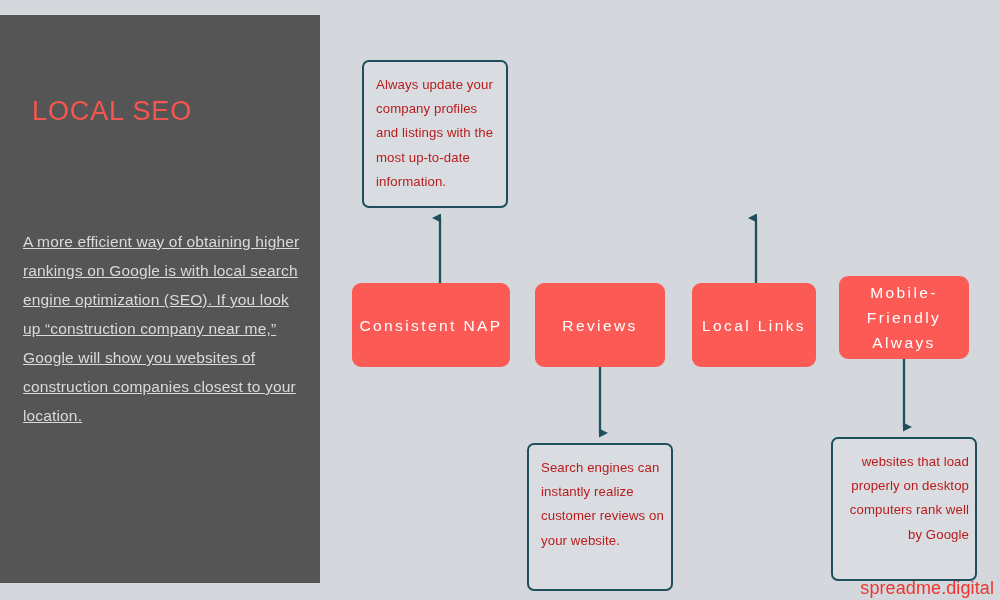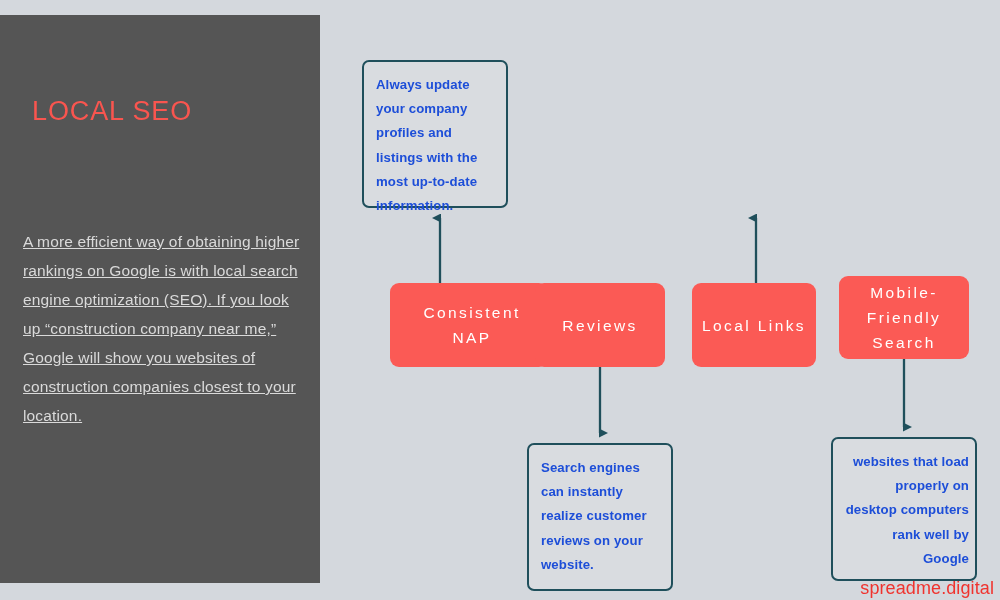--- a/index.html
+++ b/index.html
@@ -55,26 +55,25 @@
     text-decoration: underline;
   }
 
   
   .note-box {
     position: absolute;
     box-sizing: border-box;
     background: #d9dce0;
     border: 2.5px solid #1f4f5b;
     border-radius: 7px;
-    color: #1d4ed8;
+    color: #b91c1c;
     font-size: 13.2px;
     line-height: 24.2px;
     letter-spacing: 0.1px;
     padding: 11px 0 0 12px;
-    font-weight: bold;
   }
   .note-box .note-text {
     display: block;
     width: 100%;
     padding-right: 6px;
     box-sizing: border-box;
   }
 
   #note-nap        { left: 362px; top: 60px;  width: 146px; height: 148px; }
   #note-links      { left: 683px; top: 60px;  width: 146px; height: 148px; }
@@ -91,21 +90,21 @@
     display: flex;
     align-items: center;
     justify-content: center;
     text-align: center;
     font-size: 15.5px;
     line-height: 25px;
     letter-spacing: 2.4px;
     font-weight: 400;
     padding: 0 6px;
   }
-  #node-nap    { left: 390px; top: 283px; width: 158px; height: 84px; padding-left: 12px; }
+  #node-nap    { left: 352px; top: 283px; width: 158px; height: 84px; }
   #node-rev    { left: 535px; top: 283px; width: 130px; height: 84px; }
   #node-links  { left: 692px; top: 283px; width: 124px; height: 84px; }
   #node-mobile { left: 839px; top: 276px; width: 130px; height: 83px; }
 
   
   #connectors {
     position: absolute;
     left: 0;
     top: 0;
     width: 1000px;
@@ -166,21 +165,21 @@
 
   <div class="node-box" id="node-rev">
     <span>Reviews</span>
   </div>
 
   <div class="node-box" id="node-links">
     <span>Local Links</span>
   </div>
 
   <div class="node-box" id="node-mobile">
-    <span>Mobile-Friendly Search</span>
+    <span>Mobile-Friendly Always</span>
   </div>
 
   <div class="note-box" id="note-reviews">
     <span class="note-text">Search engines can instantly realize customer reviews on your website.</span>
   </div>
 
   <div class="note-box" id="note-mobile">
     <span class="note-text">websites that load properly on desktop computers rank well by Google</span>
   </div>
 

